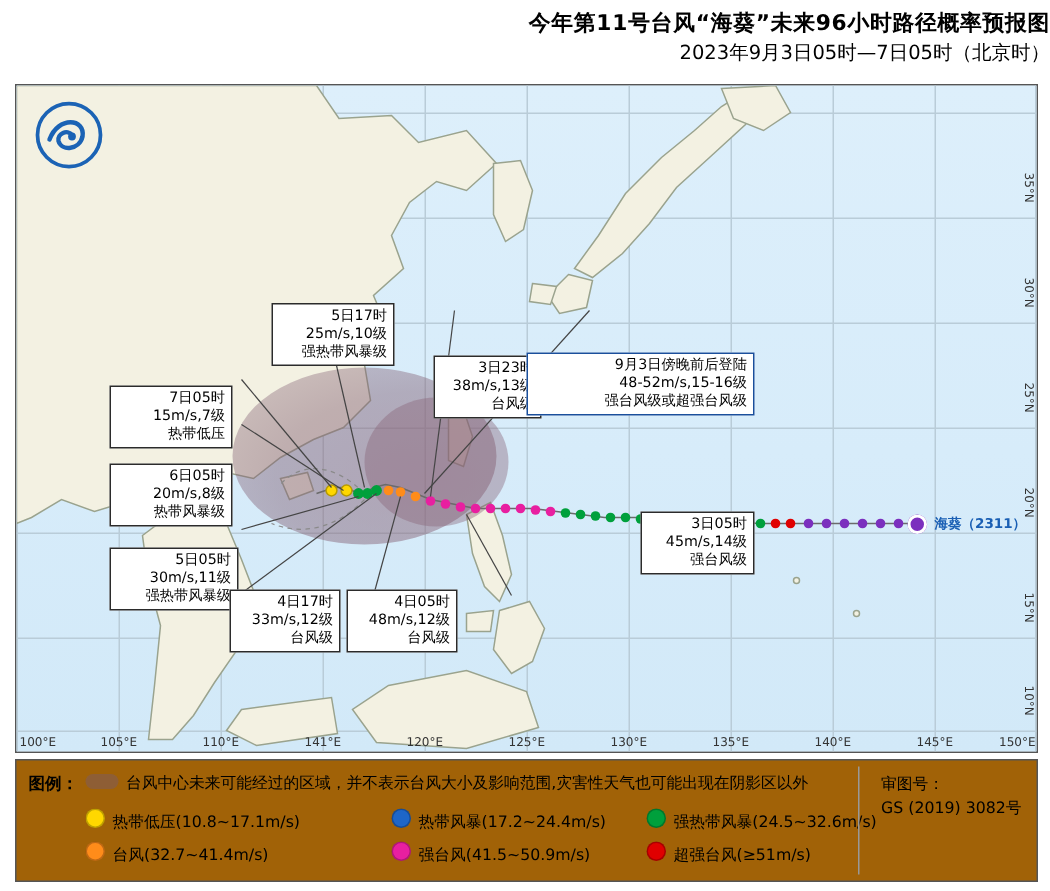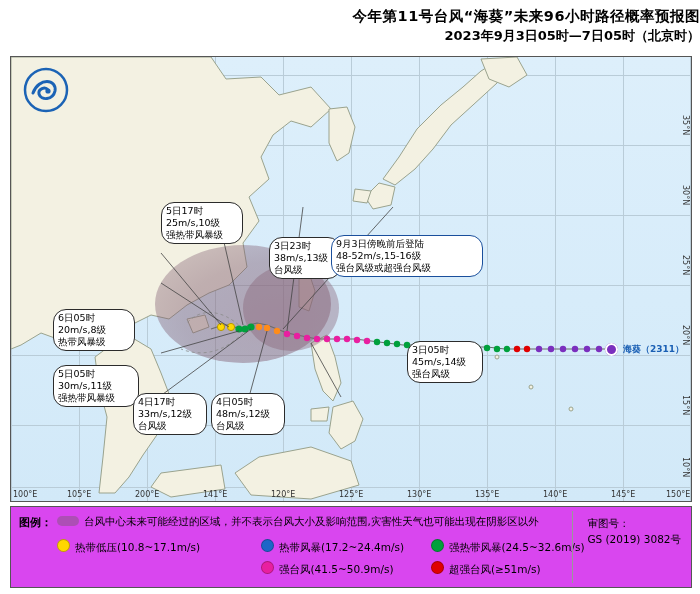--- a/index.html
+++ b/index.html
@@ -9,21 +9,21 @@
     font-family:"DejaVu Sans","Liberation Sans",sans-serif;
     color:#000;
     position:relative;
     overflow:hidden;
   }
   
   .title-block{
     position:absolute;left:0;top:6px;width:700px;text-align:right;
   }
   .title-line1{font-size:14.5px;font-weight:bold;letter-spacing:0.5px;line-height:20px;}
-  .title-line2{font-size:13px;font-weight:bold;line-height:20px;}
+  .title-line2{font-size:13px;font-weight:normal;line-height:20px;}
 
   
   .map-frame{
     position:absolute;left:10px;top:56px;width:680px;height:444px;
     border:1px solid #555;
     background:#dff0fb;
     overflow:hidden;
   }
   .ocean{position:absolute;left:0;top:0;width:100%;height:100%;
     background:linear-gradient(180deg,#ddeffb 0%,#d7ecfa 55%,#d2e9f8 100%);}
@@ -44,46 +44,47 @@
   }
 
   
   .logo{position:absolute;left:12px;top:10px;width:46px;height:46px;}
 
   
   .callout{
     position:absolute;
     background:#ffffff;
     border:1px solid #2b2b2b;
-    border-radius:13px;
+    border-radius:0;
     font-size:9.5px;
     line-height:12px;
     padding:2px 4px;
     white-space:pre-line;
-    text-align:left;
+    text-align:right;
     color:#000;
+    margin-left:20px;
   }
   .callout.blue{border-color:#1a4f9c;}
 
   
   .dot{position:absolute;border-radius:50%;}
   .cone{
     position:absolute;
     background:rgba(120,90,110,0.45);
     border-radius:50%;
   }
   .stormlabel{
     position:absolute;font-size:9px;color:#1a5fb4;font-weight:bold;
     white-space:nowrap;
   }
 
   
   .legend-box{
     position:absolute;left:10px;top:506px;width:680px;height:80px;
-    border:1px solid #555;background:#d946ef;
+    border:1px solid #555;background:#a16207;
   }
   .legend-title{position:absolute;left:8px;top:8px;font-size:11px;font-weight:bold;}
   .legend-row{position:absolute;font-size:10.5px;color:#000;}
   .lg-swatch{
     display:inline-block;width:11px;height:11px;border-radius:50%;
     vertical-align:-1px;margin-right:5px;border:1px solid rgba(0,0,0,.25);
   }
   .lg-shadow{
     display:inline-block;width:22px;height:10px;border-radius:5px;
     background:rgba(120,90,110,0.45);vertical-align:-1px;margin-right:5px;
@@ -241,20 +242,23 @@
 
   <div class="callout" style="left:150px;top:145px;width:72px;">5日17时
 25m/s,10级
 强热带风暴级</div>
   <div class="callout" style="left:258px;top:180px;width:62px;">3日23时
 38m/s,13级
 台风级</div>
   <div class="callout blue" style="left:320px;top:178px;width:142px;">9月3日傍晚前后登陆
 48-52m/s,15-16级
 强台风级或超强台风级</div>
+  <div class="callout" style="left:42px;top:200px;width:72px;">7日05时
+15m/s,7级
+热带低压</div>
   <div class="callout" style="left:42px;top:252px;width:72px;">6日05时
 20m/s,8级
 热带风暴级</div>
   <div class="callout" style="left:42px;top:308px;width:76px;">5日05时
 30m/s,11级
 强热带风暴级</div>
   <div class="callout" style="left:122px;top:336px;width:64px;">4日17时
 33m/s,12级
 台风级</div>
   <div class="callout" style="left:200px;top:336px;width:64px;">4日05时
@@ -268,21 +272,21 @@
   <div class="logo">
     <svg viewBox="0 0 46 46" width="46" height="46">
       <circle cx="23" cy="23" r="21" fill="none" stroke="#1b63b5" stroke-width="2.5"></circle>
       <path d="M10 26 C16 10, 34 12, 32 24 C30 33, 18 34, 16 27 C15 22, 22 19, 25 23" fill="none" stroke="#1b63b5" stroke-width="3" stroke-linecap="round"></path>
       <circle cx="25" cy="24" r="2.6" fill="#1b63b5"></circle>
     </svg>
   </div>
 
   <div class="axlabel" style="left:2px;bottom:2px;">100°E</div>
   <div class="axlabel" style="left:56px;bottom:2px;">105°E</div>
-  <div class="axlabel" style="left:124px;bottom:2px;">200°E</div>
+  <div class="axlabel" style="left:124px;bottom:2px;">110°E</div>
   <div class="axlabel" style="left:192px;bottom:2px;">141°E</div>
   <div class="axlabel" style="left:260px;bottom:2px;">120°E</div>
   <div class="axlabel" style="left:328px;bottom:2px;">125°E</div>
   <div class="axlabel" style="left:396px;bottom:2px;">130°E</div>
   <div class="axlabel" style="left:464px;bottom:2px;">135°E</div>
   <div class="axlabel" style="left:532px;bottom:2px;">140°E</div>
   <div class="axlabel" style="left:600px;bottom:2px;margin-top:28px;">145°E</div>
   <div class="axlabel" style="left:655px;bottom:2px;">150°E</div>
 
   <div class="axlabel lat" style="right:1px;top:400px;">10°N</div>
@@ -303,20 +307,23 @@
   <div class="legend-row" style="left:46px;top:32px;">
     <span class="lg-swatch" style="background:#ffd700"></span><span>热带低压(10.8~17.1m/s)</span>
   </div>
   <div class="legend-row" style="left:250px;top:32px;">
     <span class="lg-swatch" style="background:#1e66c8"></span><span>热带风暴(17.2~24.4m/s)</span>
   </div>
   <div class="legend-row" style="left:420px;top:32px;">
     <span class="lg-swatch" style="background:#00a03c"></span><span>强热带风暴(24.5~32.6m/s)</span>
   </div>
 
+  <div class="legend-row" style="left:46px;top:54px;">
+    <span class="lg-swatch" style="background:#ff8c1a"></span><span>台风(32.7~41.4m/s)</span>
+  </div>
   <div class="legend-row" style="left:250px;top:54px;">
     <span class="lg-swatch" style="background:#e81fa0"></span><span>强台风(41.5~50.9m/s)</span>
   </div>
   <div class="legend-row" style="left:420px;top:54px;">
     <span class="lg-swatch" style="background:#e00000"></span><span>超强台风(≥51m/s)</span>
   </div>
 
   <div class="legend-sep"></div>
   <div class="approve">
     <div>审图号：</div>

